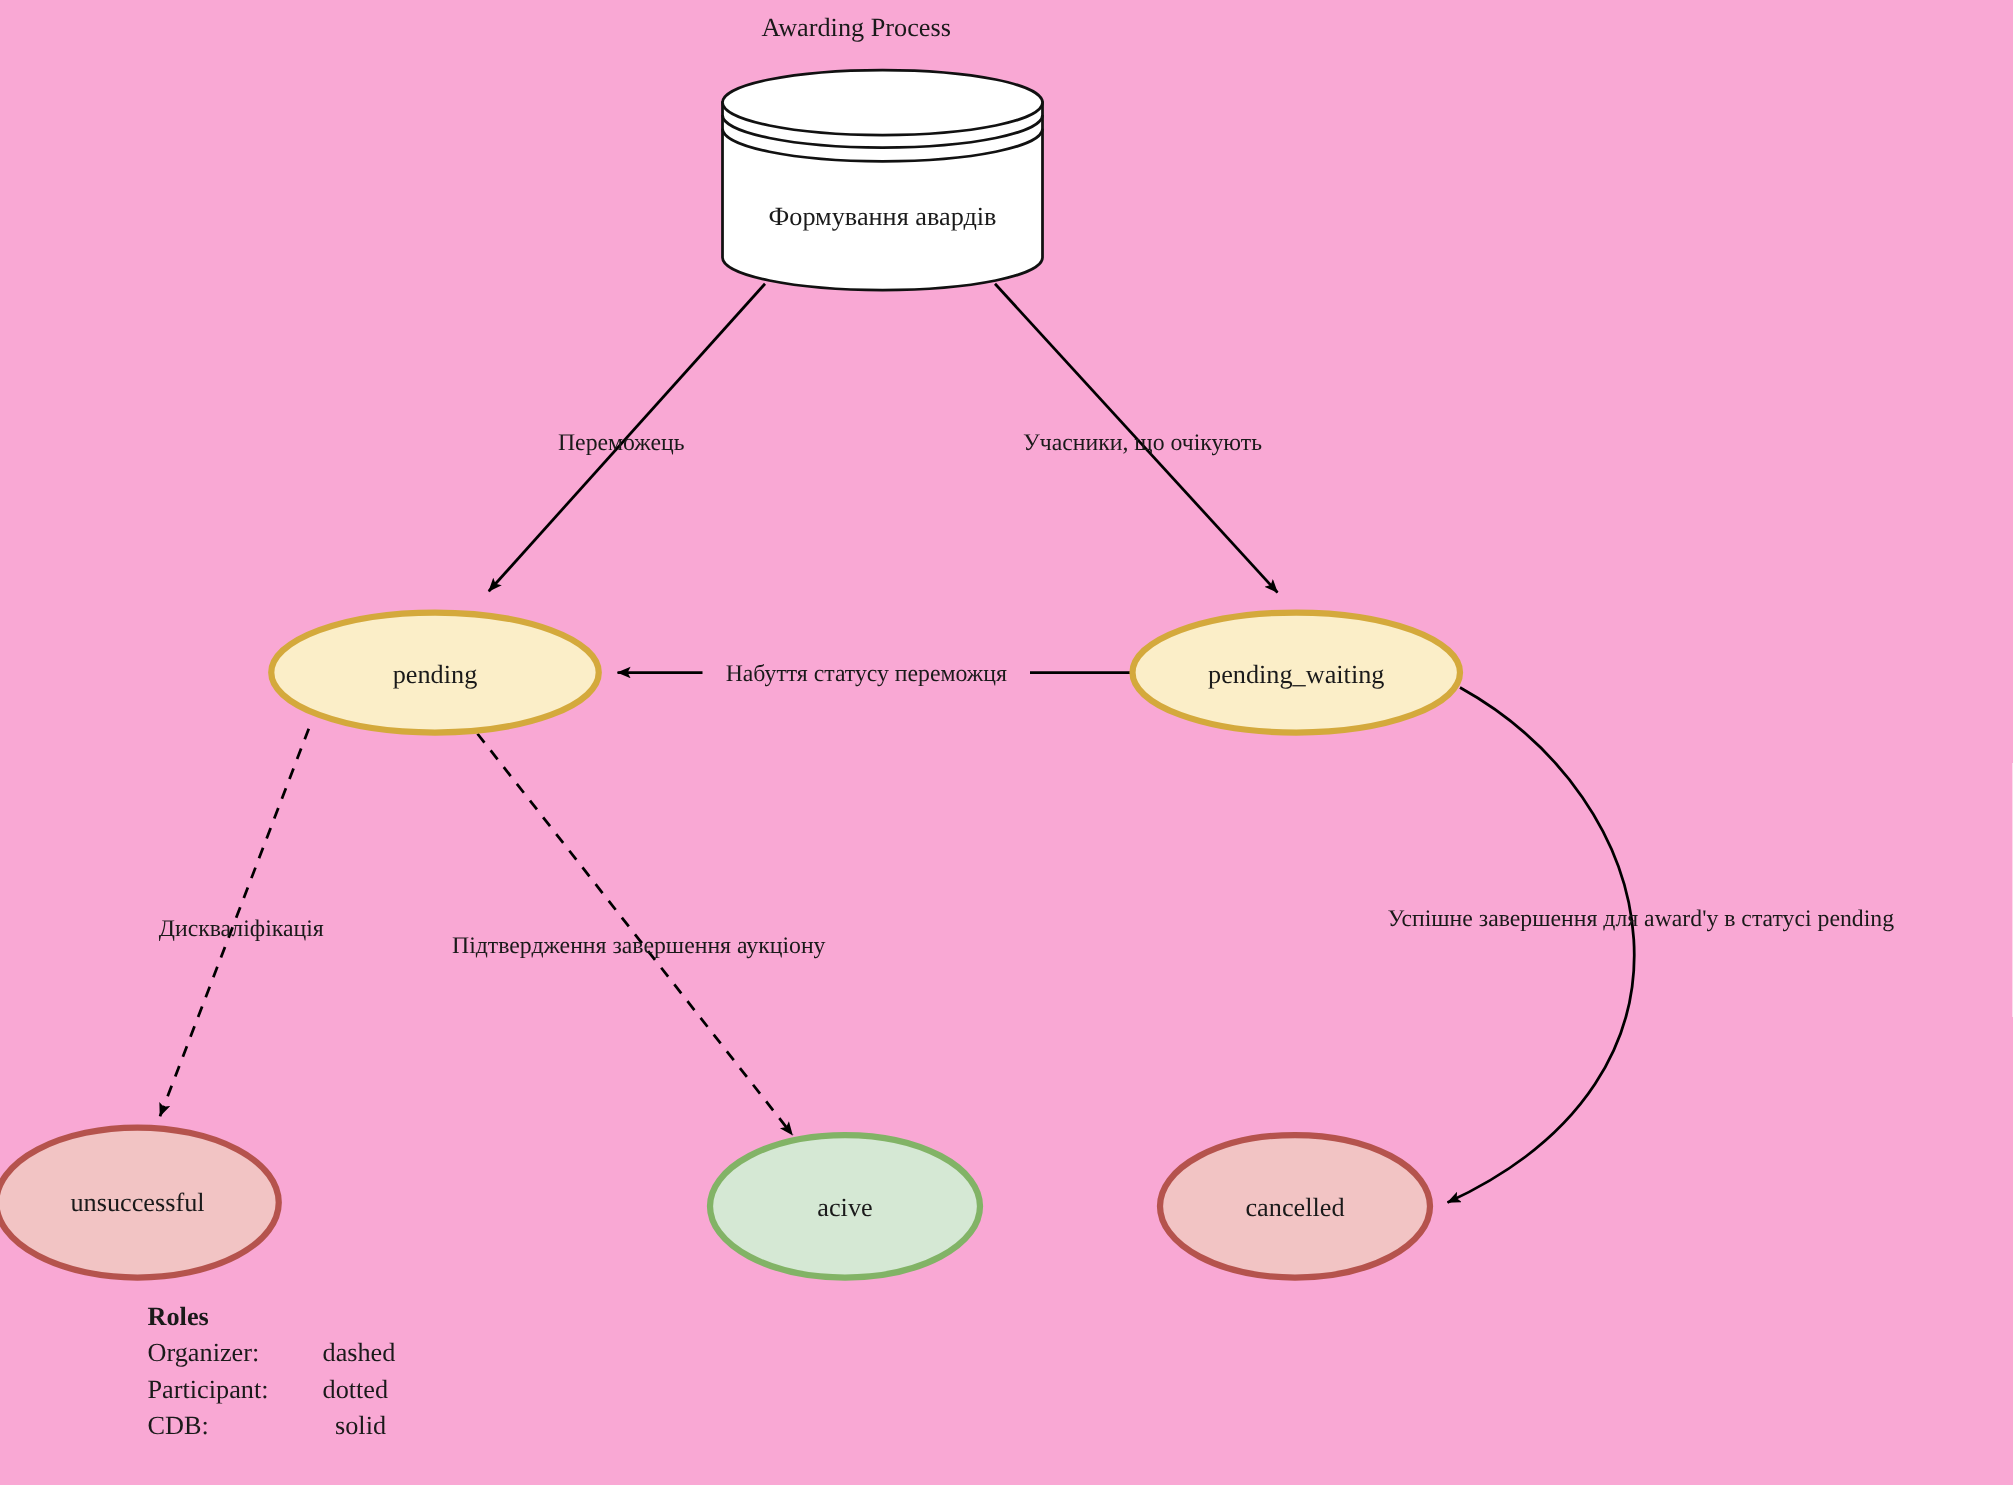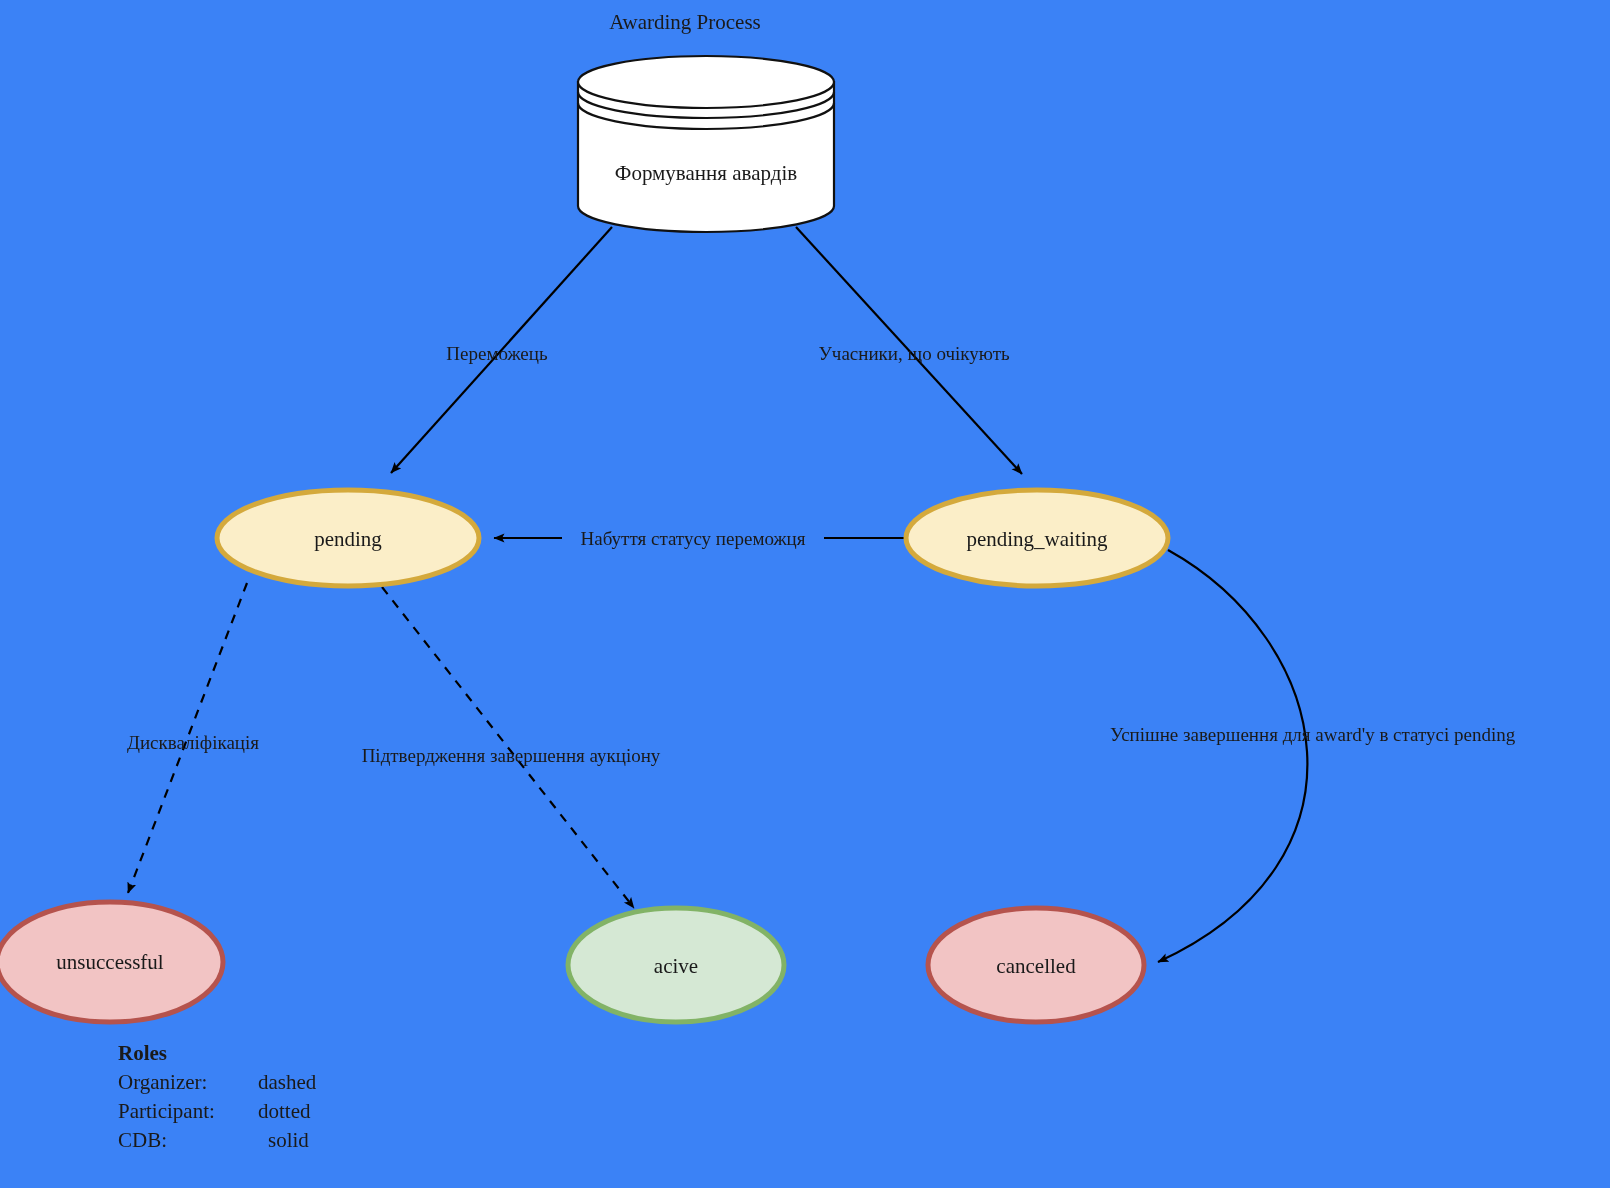--- a/index.html
+++ b/index.html
@@ -4,21 +4,21 @@
 <style>
   html, body {
     margin: 0;
     padding: 0;
     background: #ffffff;
   }
   #stage {
     position: relative;
     width: 1610px;
     height: 1188px;
-    background: #3b82f6;
+    background: #f9a8d4;
     overflow: hidden;
     font-family: "Liberation Serif", "DejaVu Serif", serif;
   }
   #diagram {
     position: absolute;
     left: 0;
     top: 0;
     width: 1610px;
     height: 1188px;
   }

